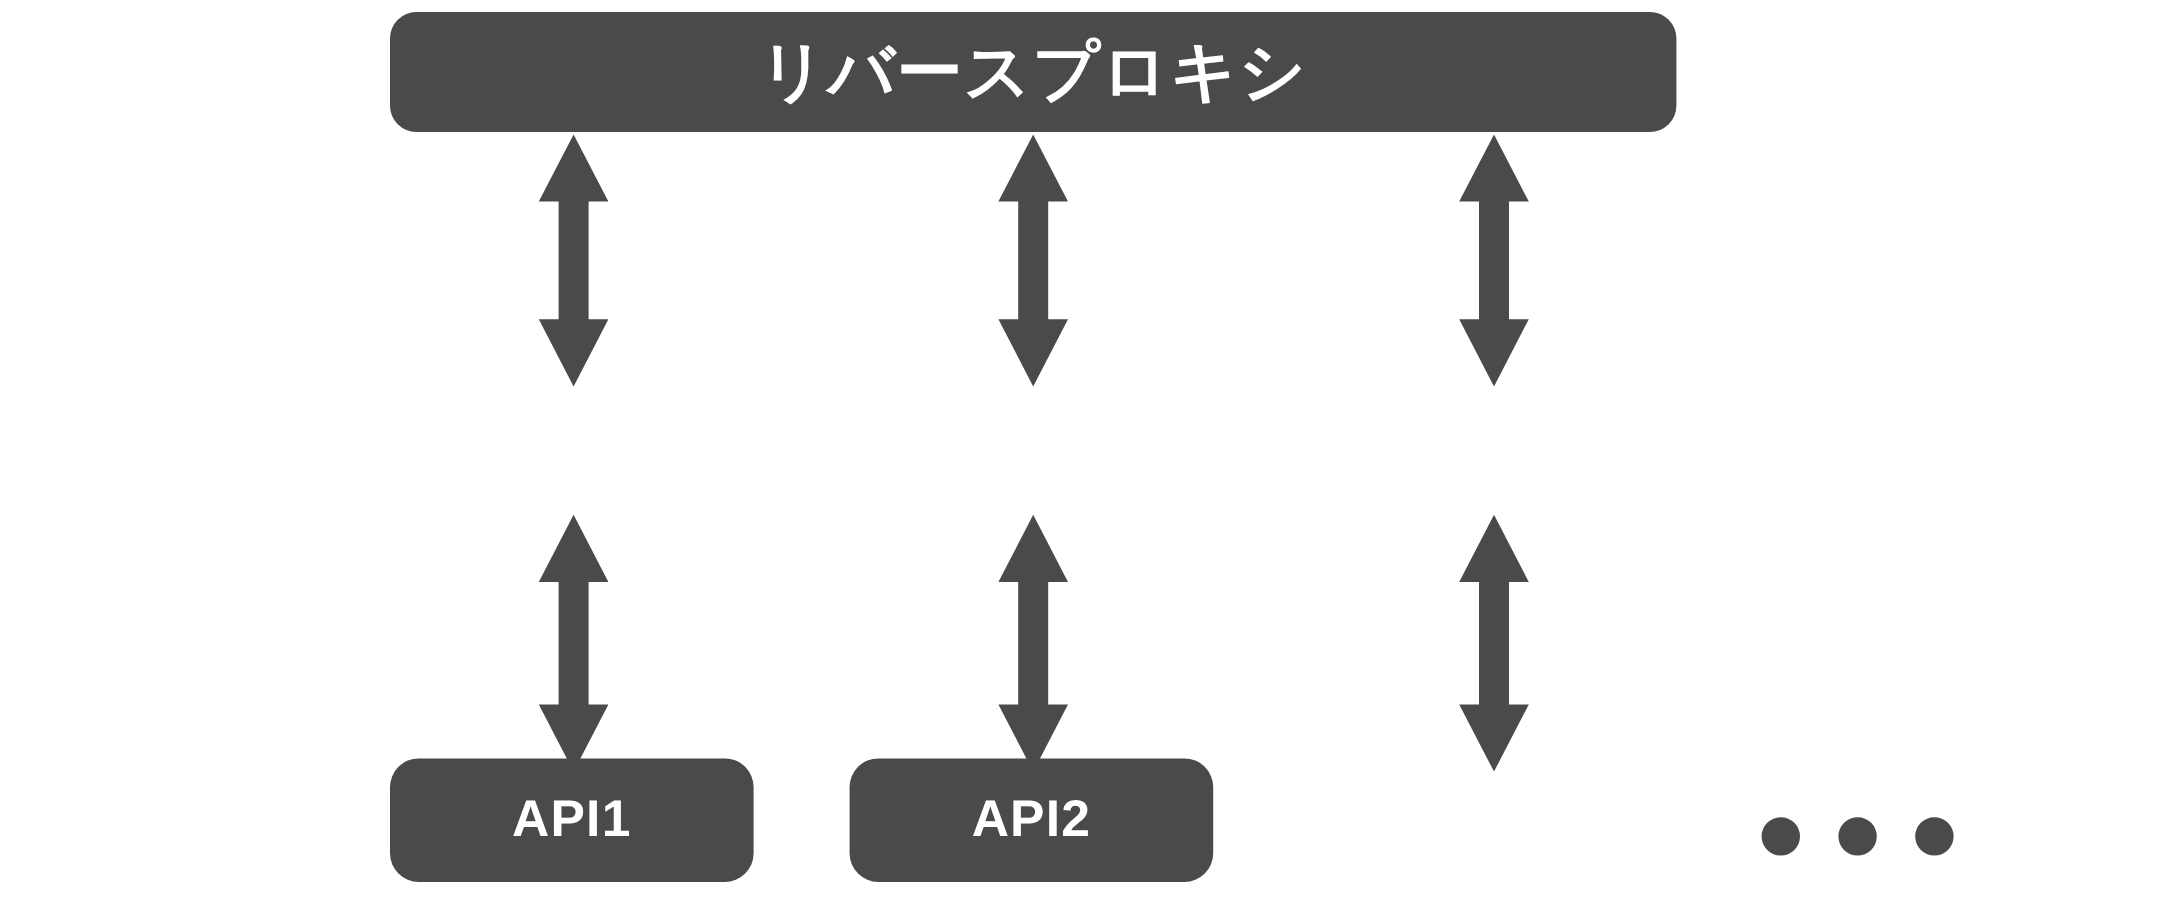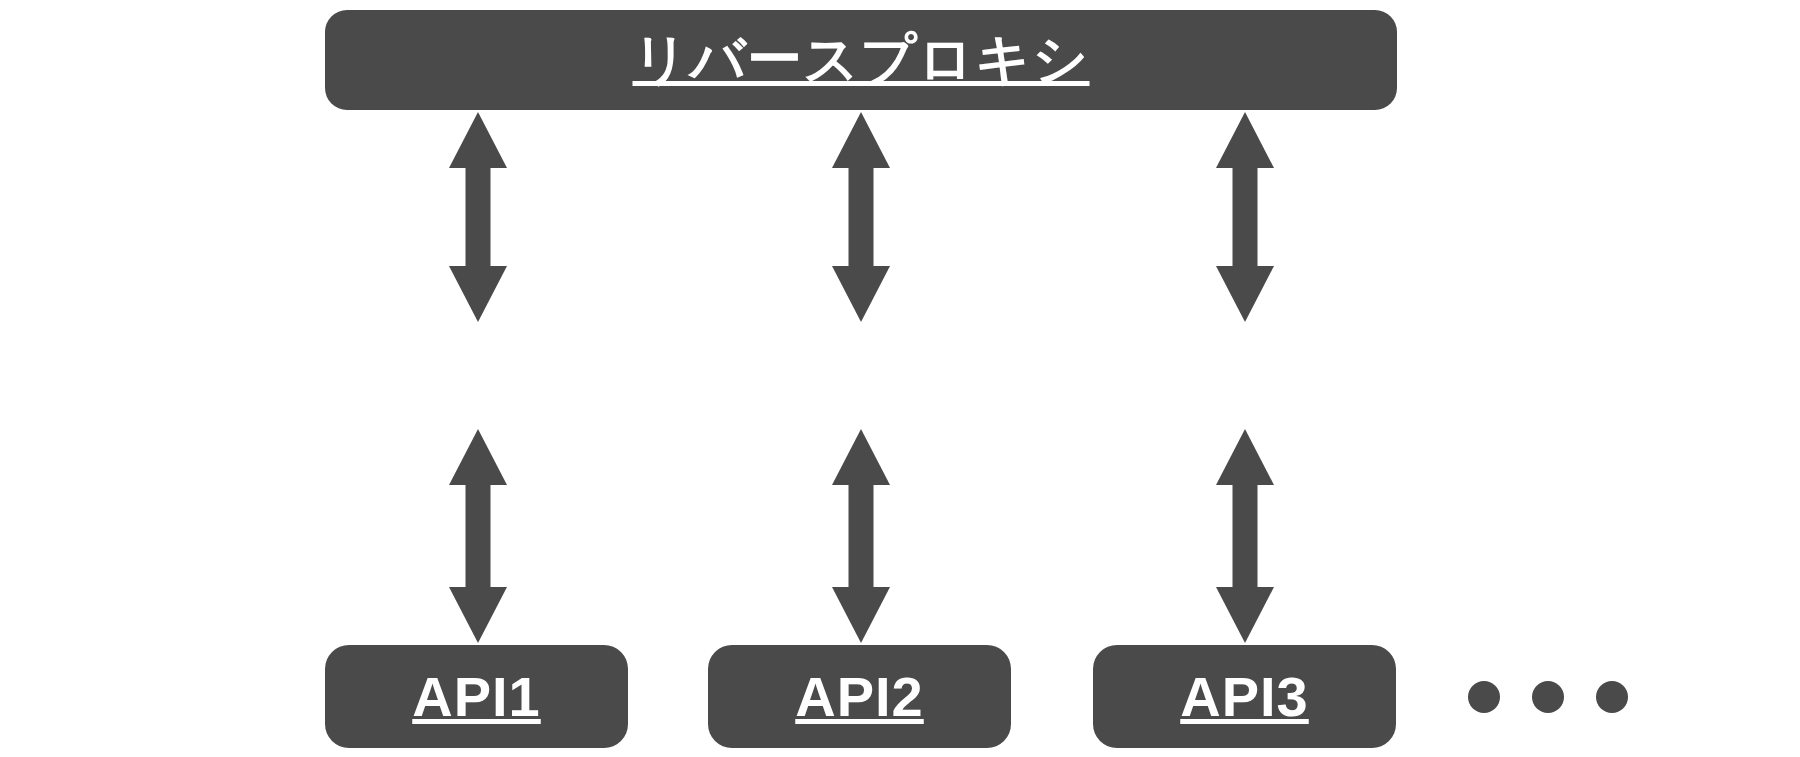--- a/index.html
+++ b/index.html
@@ -23,37 +23,36 @@
   }
   
   .node {
     position: absolute;
     background: var(--node);
     color: var(--label);
     display: flex;
     align-items: center;
     justify-content: center;
     font-weight: bold;
-    text-decoration: underline;
   }
   .bar {
     left: 325px;
     width: 1072px;
     height: 100px;
     border-radius: 22px;
     font-size: 55px;
   }
   .bar.proxy { top: 10px; }
   .bar.orcha { top: 325px; font-size: 58px; }
   .api {
-    top: 645px;
+    top: 632px;
     width: 303px;
     height: 103px;
     border-radius: 24px;
-    font-size: 56px;
+    font-size: 43px;
   }
   .api.a1 { left: 325px; }
   .api.a2 { left: 708px; }
   .api.a3 { left: 1093px; }
   .node-label { letter-spacing: 1px; }
 
   
   .v-arrow {
     position: absolute;
     width: 60px;
@@ -132,23 +131,20 @@
   <div class="v-arrow row2 col3">
     <span class="shaft"></span>
   </div>
 
   <div class="node api a1">
     <span class="node-label">API1</span>
   </div>
   <div class="node api a2">
     <span class="node-label">API2</span>
   </div>
-  <div class="node api a3">
-    <span class="node-label">API3</span>
-  </div>
 
   <div class="ellipsis">
     <span class="dot"></span>
     <span class="dot"></span>
     <span class="dot"></span>
   </div>
 
 </div>
 
 </body></html>

